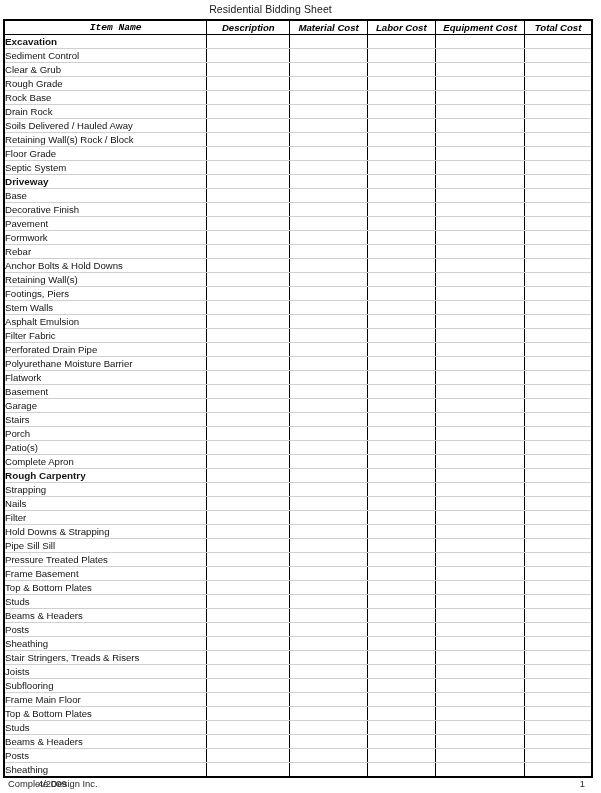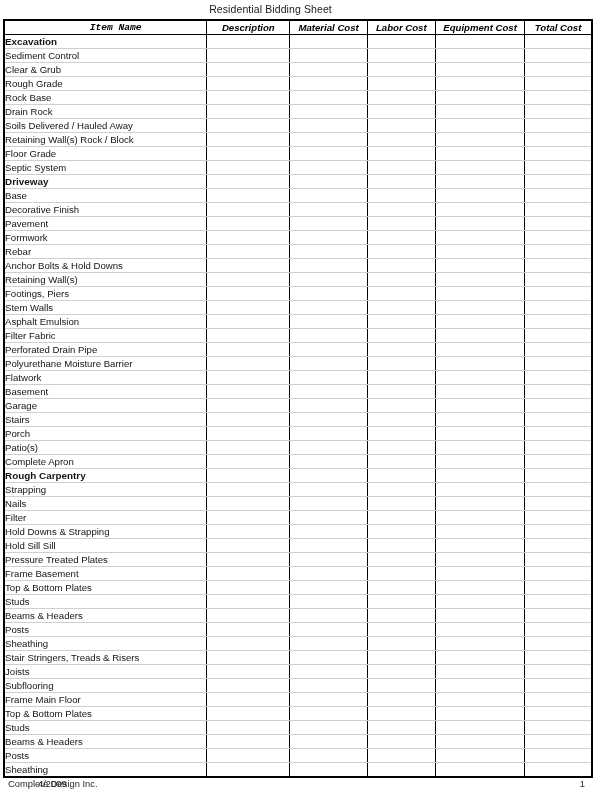--- a/index.html
+++ b/index.html
@@ -441,21 +441,21 @@
           </tr>
           <tr>
             <td class="name lvl1">Hold Downs &amp; Strapping</td>
             <td class="v"></td>
             <td class="v"></td>
             <td class="v"></td>
             <td class="v"></td>
             <td class="v"></td>
           </tr>
           <tr>
-            <td class="name lvl1">Hold Sill Sill</td>
+            <td class="name lvl1">Pipe Sill Sill</td>
             <td class="v"></td>
             <td class="v"></td>
             <td class="v"></td>
             <td class="v"></td>
             <td class="v"></td>
           </tr>
           <tr>
             <td class="name lvl1">Pressure Treated Plates</td>
             <td class="v"></td>
             <td class="v"></td>

